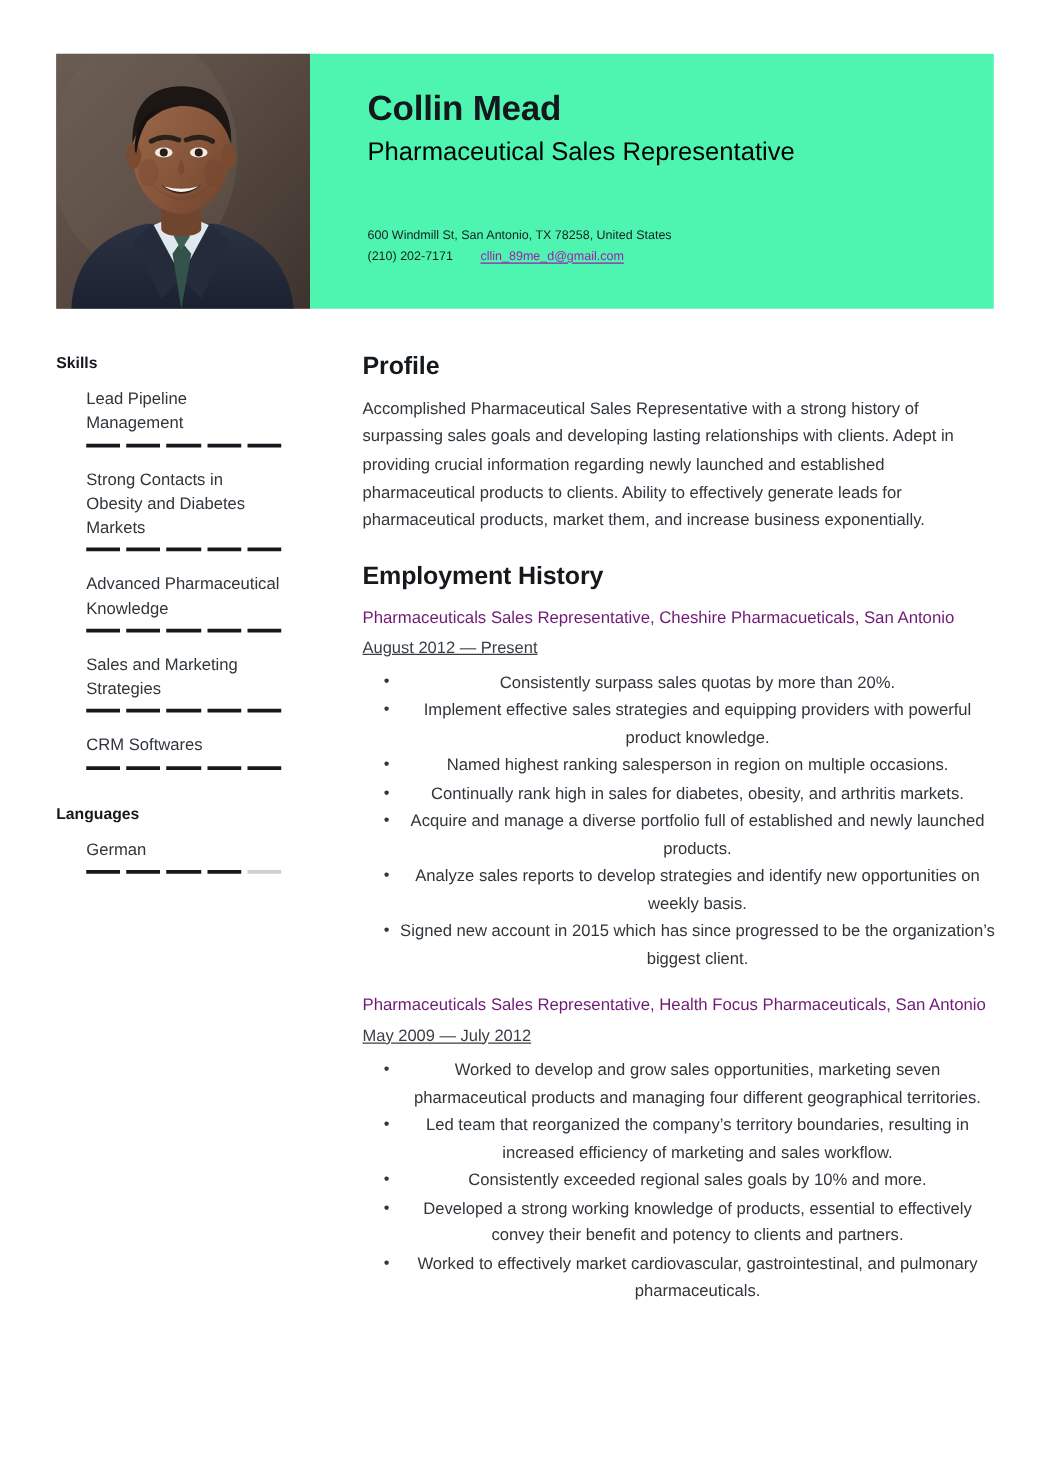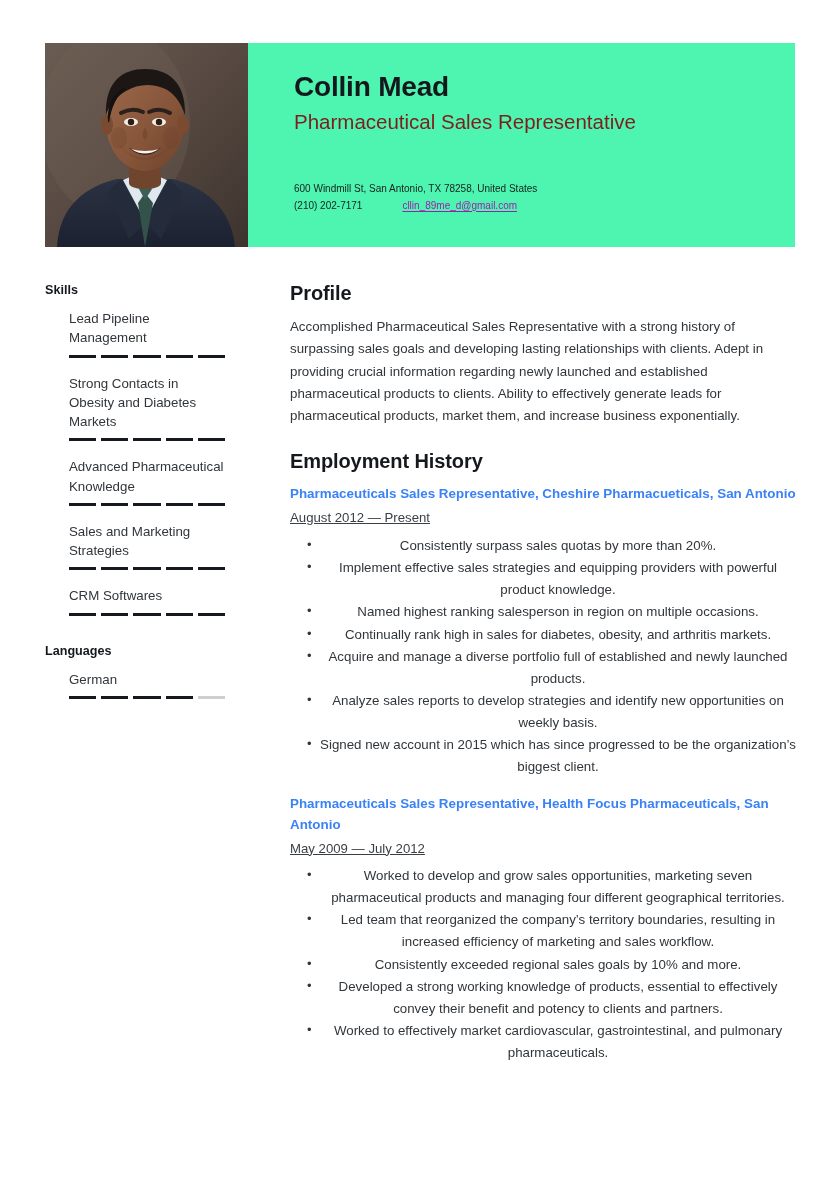--- a/index.html
+++ b/index.html
@@ -55,35 +55,35 @@
     font-size: 28px;
     font-weight: 700;
     color: #14181c;
     letter-spacing: -0.2px;
     line-height: 1.2;
   }
 
   .job-title {
     font-size: 20.5px;
     font-weight: 400;
-    color: #7f1d1d;
+    color: #000000;
     line-height: 1.3;
     margin-top: 5px;
   }
 
   .contact-block {
     position: absolute;
     left: 46px;
     top: 138px;
     font-size: 10px;
     color: #18201f;
     line-height: 1.65;
     text-align: center;
   }
-  .contact-line2 { display: flex; gap: 40px; }
+  .contact-line2 { display: flex; gap: 22px; }
   .contact-email {
     color: #a21caf;
     text-decoration: underline;
     text-underline-offset: 2px;
   }
 
   
   .sidebar {
     position: absolute;
     left: 45px;
@@ -142,22 +142,22 @@
   .profile-text {
     font-size: 13.3px;
     line-height: 1.68;
     color: #31363b;
   }
 
   .job { margin-bottom: 17px; }
 
   .job-heading {
     font-size: 13.4px;
-    font-weight: 700;
-    color: #3b82f6;
+    font-weight: 400;
+    color: #701a75;
     line-height: 1.5;
     margin-bottom: 4px;
   }
 
   .job-dates {
     font-size: 13.2px;
     color: #3a3f44;
     line-height: 1.5;
     margin-bottom: 7px;
     text-decoration: underline;

